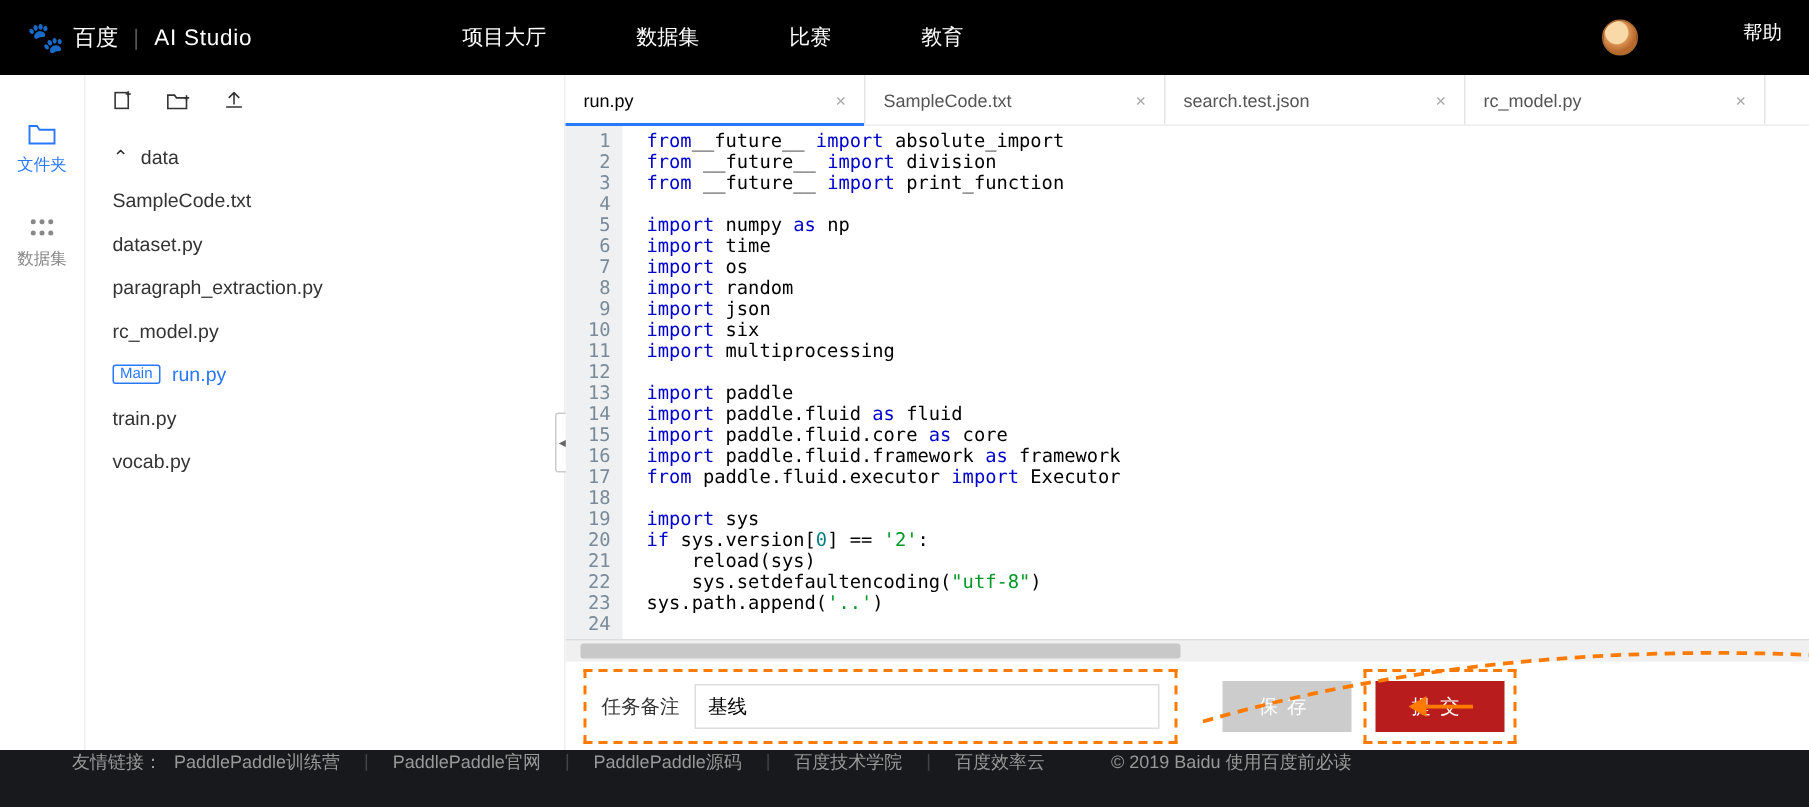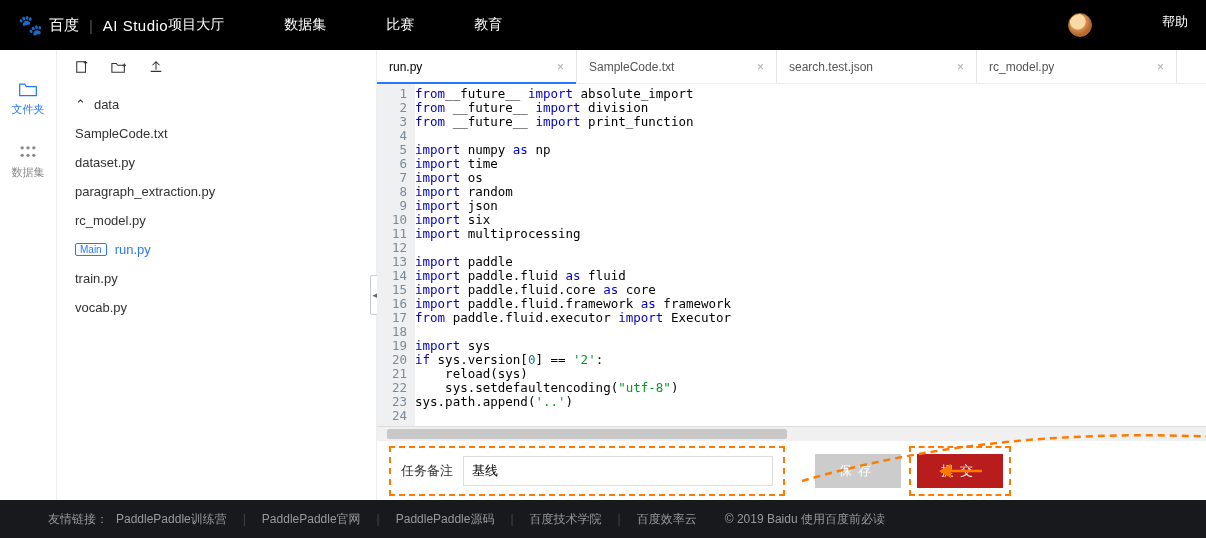--- a/index.html
+++ b/index.html
@@ -3,21 +3,21 @@
 <meta charset="utf-8">
 <style>
 *{box-sizing:border-box;margin:0;padding:0}
 body{font-family:Arial,"Microsoft YaHei",sans-serif;font-size:13px;background:#fff;width:1206px;height:538px;overflow:hidden}
 .topbar{background:#000;color:#fff;height:50px;display:flex;align-items:center;padding:0 18px}
 .logo{display:flex;align-items:center;gap:6px;font-size:15px}
 .logo .paw{font-size:20px}
 .logo .bai{font-weight:normal}
 .logo .stu{font-weight:300;letter-spacing:0.5px}
 .logo .sep{color:#555;margin:0 4px}
-.nav{display:flex;gap:60px;font-size:14px}
+.nav{display:flex;gap:60px;margin-left:140px;font-size:14px}
 .nav span{cursor:pointer}
 .topright{margin-left:auto;display:flex;align-items:flex-start;gap:70px}
 .avatar{width:24px;height:24px;border-radius:50%;background:radial-gradient(circle at 40% 35%,#f9d9a8 38%,#d89050 42%,#b86a2e 65%);border:1px solid #aa6a30}
 .main{display:flex;height:450px;background:#fff}
 .siderail{width:57px;border-right:1px solid #eee;display:flex;flex-direction:column;align-items:center;padding-top:20px;gap:6px}
 .siderail .item{display:flex;flex-direction:column;align-items:center;gap:4px;padding:10px 0;width:100%;cursor:pointer;font-size:11px;color:#888}
 .siderail .item.active{color:#2878ff}
 .siderail svg{width:20px;height:18px}
 .filepanel{width:320px;border-right:1px solid #eee;display:flex;flex-direction:column}
 .filetools{height:36px;display:flex;align-items:center;gap:22px;padding-left:18px;color:#444}
@@ -28,38 +28,38 @@
 .treeitem.main-badge{color:#2878ff}
 .badge{border:1px solid #2878ff;color:#2878ff;font-size:10px;padding:0 4px;border-radius:2px}
 .editor{flex:1;display:flex;flex-direction:column;position:relative}
 .tabs{height:34px;display:flex;border-bottom:1px solid #eee}
 .tab{width:200px;border-right:1px solid #e5e5e5;display:flex;align-items:center;padding:0 12px;font-size:12px;color:#555;cursor:pointer;position:relative}
 .tab.active{color:#000}
 .tab.active::after{content:"";position:absolute;left:0;right:0;bottom:-1px;height:2px;background:#2878ff}
 .tab .close{margin-left:auto;color:#aaa;font-size:12px}
 .code{flex:1;display:flex;font-family:Consolas,monospace;font-size:12.5px;line-height:14px;overflow:hidden;position:relative}
 .gutter{background:#eef0f1;color:#7a8a99;text-align:right;padding:3px 8px 3px 4px;user-select:none;min-width:38px;white-space:pre}
-.codetext{padding:3px 0;white-space:pre;color:#000;flex:1;overflow:auto}
+.codetext{padding:3px 16px;white-space:pre;color:#000;flex:1;overflow:auto}
 .kw{color:#0000cc}
 .str{color:#009926}
 .num{color:#008080}
 .collapse-handle{position:absolute;left:-7px;top:50%;width:12px;height:40px;background:#fff;border:1px solid #ccc;border-radius:2px;display:flex;align-items:center;justify-content:center;font-size:9px;color:#666;cursor:pointer}
 .hscroll{height:14px;background:#f0f0f0;border-top:1px solid #ddd;position:relative}
 .hscroll .thumb{position:absolute;left:10px;top:2px;height:10px;width:400px;background:#c8c8c8;border-radius:2px}
 .bottombar{height:60px;display:flex;align-items:center;padding:0 12px;border-top:1px solid #efefef;position:relative}
 .remark-group{display:flex;align-items:center;border:2px dashed #ff7a00;padding:8px 10px;gap:10px}
 .remark-group label{font-size:13px;color:#333}
 .remark-group input{width:310px;height:30px;border:1px solid #ddd;padding:0 8px;font-size:13px}
 .viewlist{color:#2878ff;font-size:13px;border:2px dashed #ff7a00;padding:10px 12px;cursor:pointer;margin-left:50px}
 .btn{height:34px;padding:0 24px;border:none;font-size:13px;cursor:pointer;letter-spacing:6px}
 .btn.save{background:#ccc;color:#fff;margin-left:30px}
 .btn.submit{background:#b91c1c;color:#fff}
 .submit-wrap{border:2px dashed #ff7a00;padding:6px;margin-left:8px}
 .arrow-svg{position:absolute;pointer-events:none}
-.footer{background:#17191d;color:#999;height:38px;display:flex;align-items:center;padding:16px 48px;font-size:12px;gap:8px}
+.footer{background:#17191d;color:#999;height:38px;display:flex;padding:0 48px;font-size:12px;gap:8px}
 .footer a{color:#999;text-decoration:none}
 .footer .pipe{color:#444;margin:0 8px}
 </style>
 </head>
 <body>
 
 <div class="topbar">
   <div class="logo">
     <span class="paw">🐾</span>
     <span class="bai">百度</span>
@@ -247,14 +247,14 @@
   <span>友情链接：</span>
   <a>PaddlePaddle训练营</a>
     <span class="pipe">|</span>
   <a>PaddlePaddle官网</a>
     <span class="pipe">|</span>
   <a>PaddlePaddle源码</a>
     <span class="pipe">|</span>
   <a>百度技术学院</a>
     <span class="pipe">|</span>
   <a>百度效率云</a>
-  <span style="margin-left:20px">© 2019 Baidu 使用百度前必读</span>
+  <span style="margin-left:36px">© 2019 Baidu 使用百度前必读</span>
 </div>
 
 </body></html>

